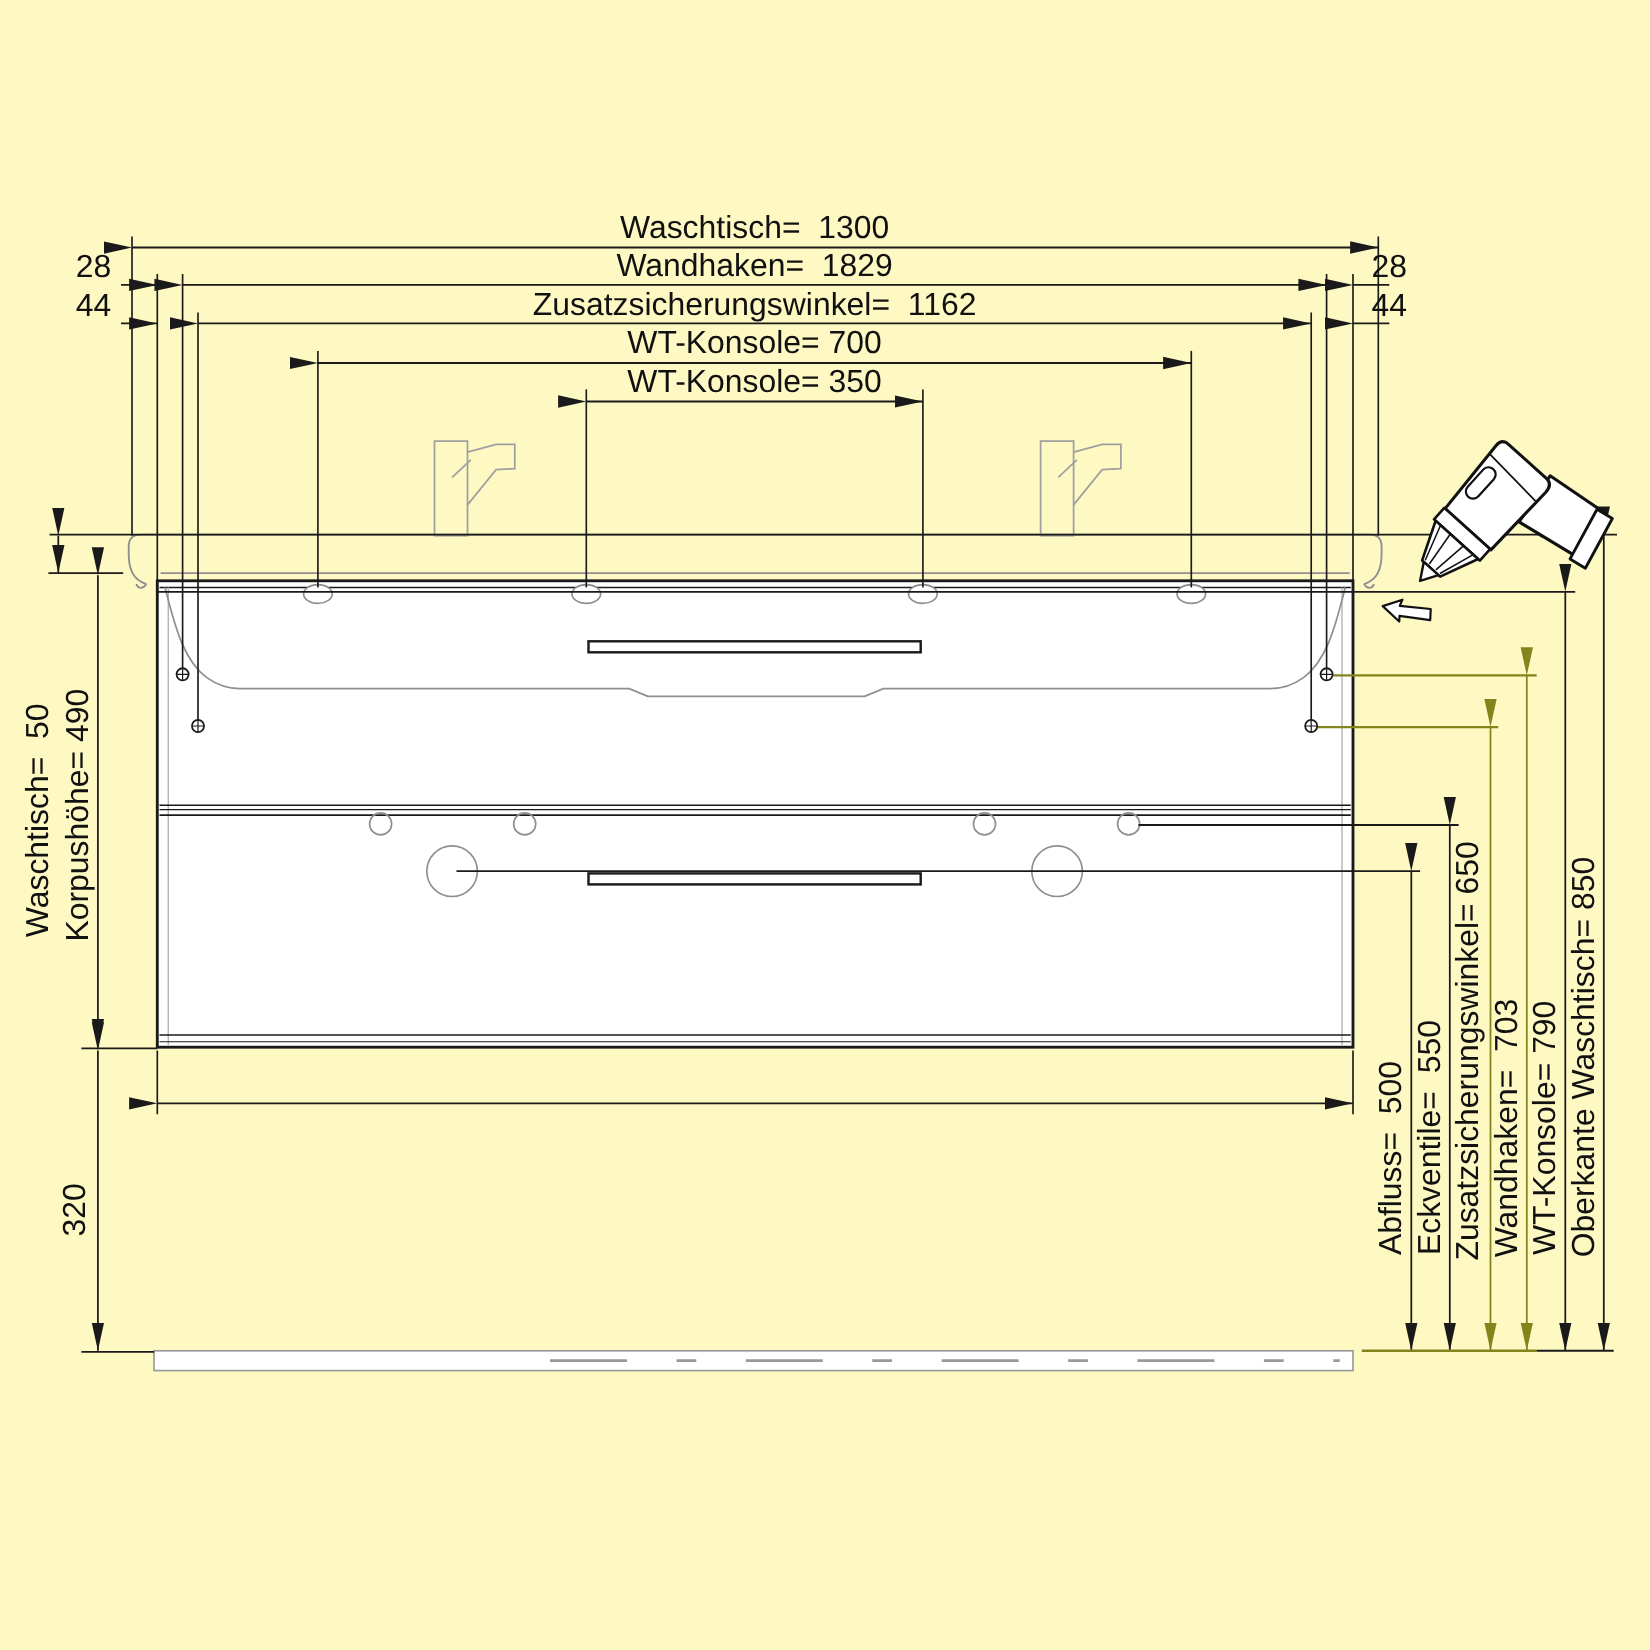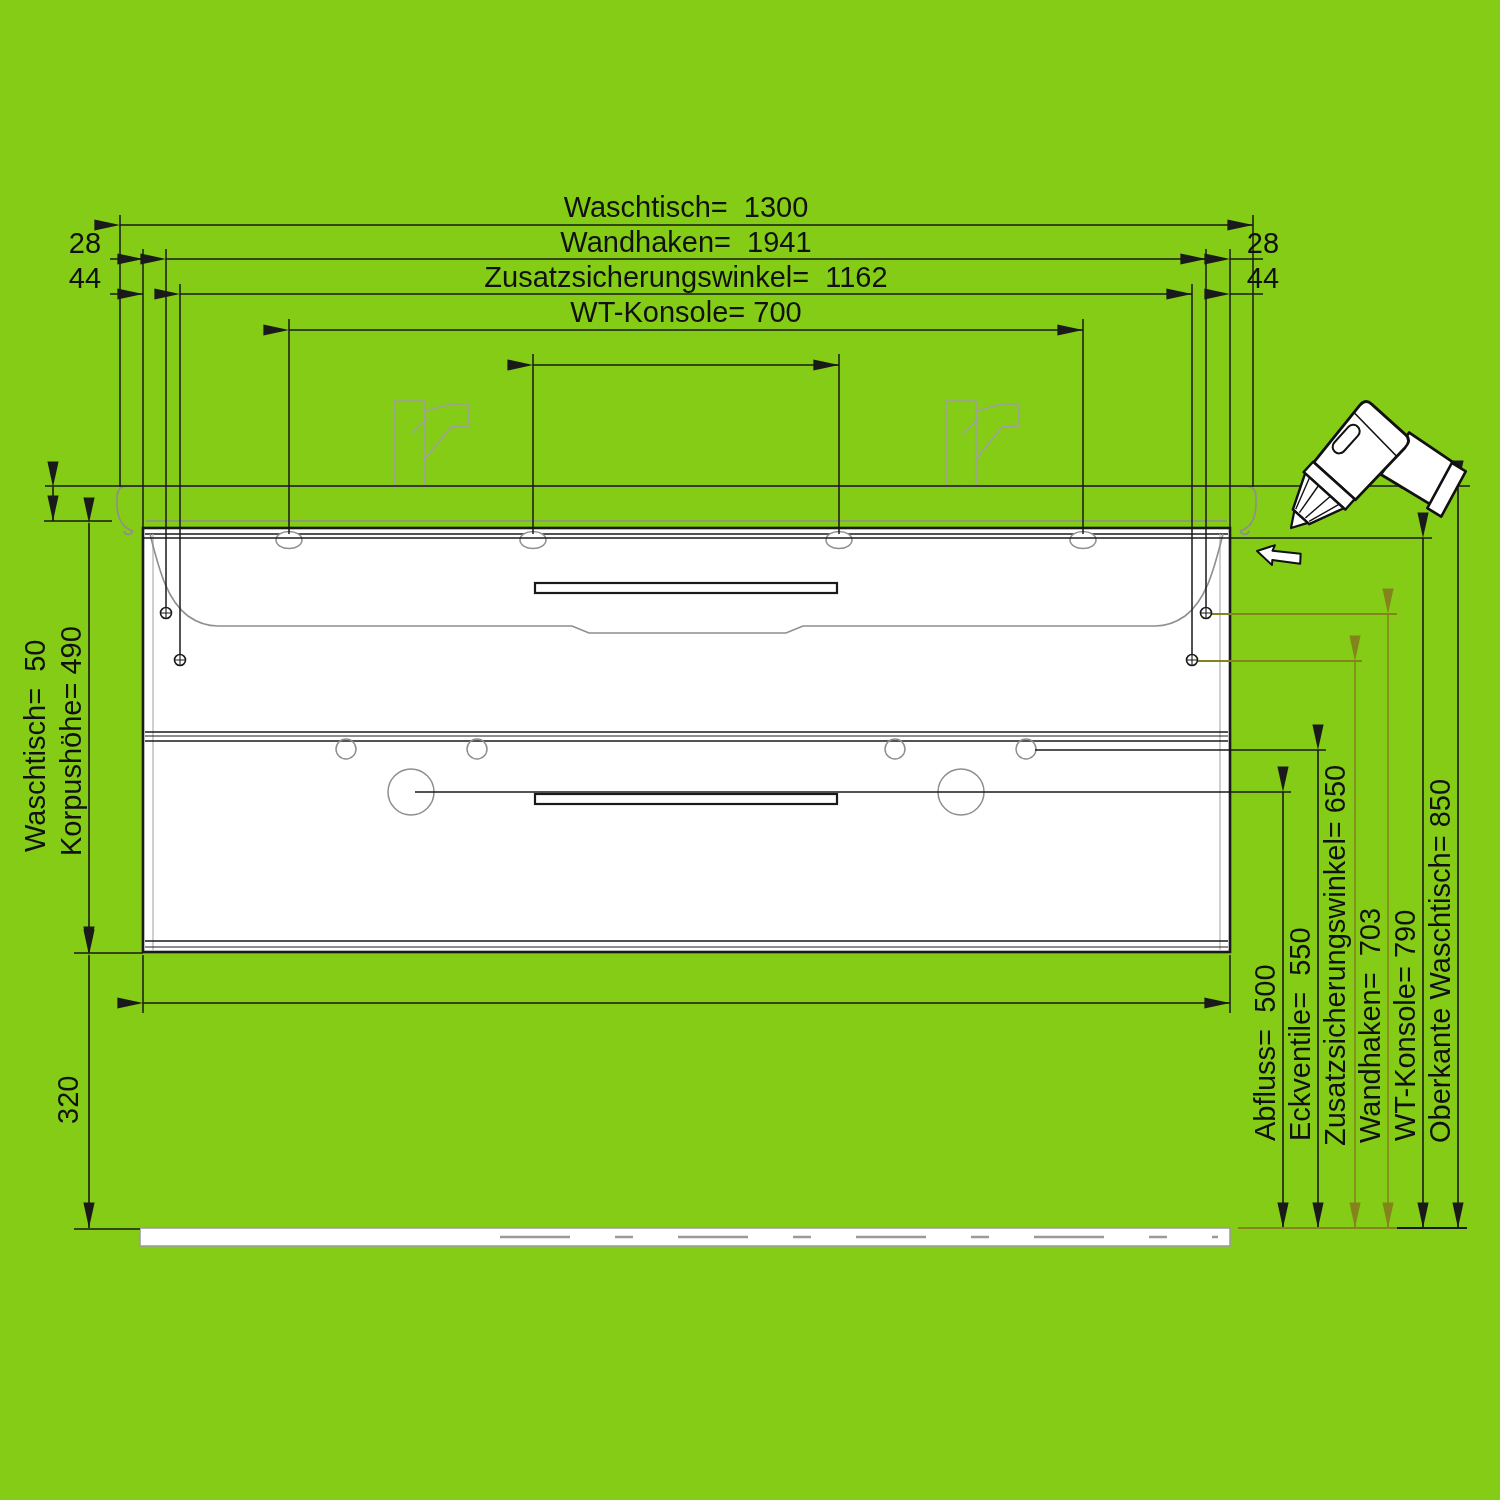--- a/index.html
+++ b/index.html
@@ -1,16 +1,16 @@
 <!DOCTYPE html>
 <html><head>
 <meta charset="utf-8">
 <style>
   html,body{margin:0;padding:0;background:#ffffff;}
-  #canvas{position:relative;width:1500px;height:1500px;background:#84cc16;overflow:hidden;
+  #canvas{position:relative;width:1500px;height:1500px;background:#fef9c3;overflow:hidden;
           font-family:"Liberation Sans","DejaVu Sans",sans-serif;color:#111;}
   #drawing{position:absolute;left:0;top:0;}
   .lbl{position:absolute;font-size:29px;line-height:1.05;white-space:pre;color:#111;}
   .lbl.center{text-align:center;}
   .rot{position:absolute;font-size:29px;line-height:1.05;white-space:pre;color:#111;
        transform-origin:0 0;transform:rotate(-90deg);}
 </style>
 </head>
 <body>
 
@@ -185,23 +185,24 @@
 
     <polygon points="0,0 15,-9 15,9" stroke-width="2.2"></polygon>
   </g>
 
   <g transform="translate(1257,551) rotate(14)">
     <polygon points="0,0 16,-10 15,-4 43,-8 45,2 17,5 18,10" fill="#ffffff" stroke="#111" stroke-width="2" stroke-linejoin="round"></polygon>
   </g>
 </svg>
 
 <div class="lbl center" style="left:286px;top:192px;width:800px">Waschtisch=  1300</div>
-<div class="lbl center" style="left:286px;top:227px;width:800px">Wandhaken=  1941</div>
+<div class="lbl center" style="left:286px;top:227px;width:800px">Wandhaken=  1829</div>
 <div class="lbl center" style="left:286px;top:262px;width:800px">Zusatzsicherungswinkel=  1162</div>
 <div class="lbl center" style="left:286px;top:297px;width:800px">WT-Konsole= 700</div>
+<div class="lbl center" style="left:286px;top:332px;width:800px">WT-Konsole= 350</div>
 
 <div class="lbl center" style="left:60px;top:228px;width:50px">28</div>
 <div class="lbl center" style="left:60px;top:263px;width:50px">44</div>
 <div class="lbl center" style="left:1238px;top:228px;width:50px">28</div>
 <div class="lbl center" style="left:1238px;top:263px;width:50px">44</div>
 
 <div class="rot" style="left:20px;top:852px">Waschtisch=  50</div>
 <div class="rot" style="left:56px;top:856px">Korpushöhe= 490</div>
 <div class="rot" style="left:53px;top:1124px">320</div>
 

